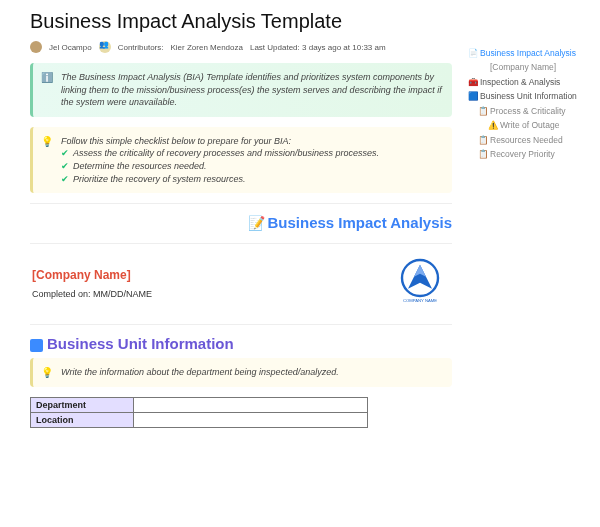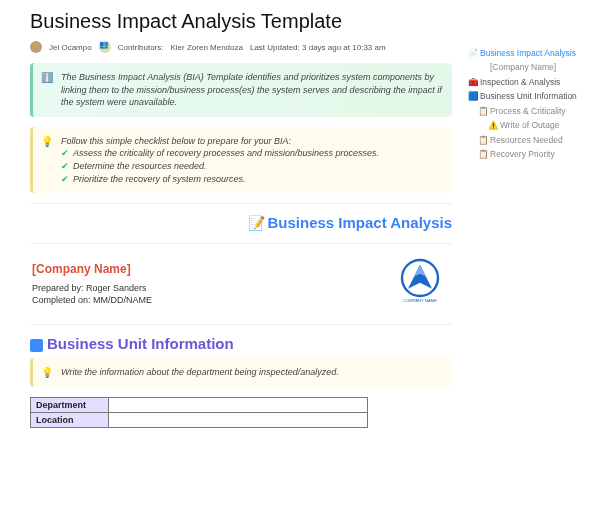--- a/index.html
+++ b/index.html
@@ -89,21 +89,21 @@
     display:inline-block; width:13px;height:13px;background:#3b8bff;
     vertical-align:middle; margin-right:4px; border-radius:2px;
   }
   table.dept {
     border-collapse:collapse; width:80%; font-size:9px; margin-top:6px;
   }
   table.dept td{
     border:1px solid #777; padding:2px 5px; height:14px;
   }
   table.dept td:first-child{
-    background:#e3deff; font-weight:700; width:78px;
+    background:#e3deff; font-weight:700; width:103px;
   }
   
   .sidebar{
     position:absolute; right:4px; top:30px; width:128px;
     font-size:8.5px; line-height:1.7; color:#888;margin-top:16px;
   }
   .sidebar div{white-space:nowrap; overflow:hidden;}
   .sb-l0{padding-left:0;}
   .sb-l1{padding-left:10px;}
   .sb-l2{padding-left:20px;}
@@ -143,21 +143,20 @@
 
   <div class="sec-title">
     <span class="sec-icon">📝</span><span>Business Impact Analysis</span>
   </div>
 
   <hr class="sep">
 
   <div class="company-block">
     <div>
       <div class="company-name">[Company Name]</div>
-      <div class="plain">Prepared by: Roger Sanders</div>
       <div class="plain">Completed on: MM/DD/NAME</div>
     </div>
     <svg class="logo" viewBox="0 0 100 100">
       <circle cx="50" cy="40" r="30" fill="none" stroke="#1e66c9" stroke-width="4"></circle>
       <path d="M50 18 L70 58 L50 48 L30 58 Z" fill="#1e66c9"></path>
       <path d="M50 18 L60 38 L50 33 L40 38 Z" fill="#7babf0"></path>
       <text x="50" y="80" text-anchor="middle" font-size="7" fill="#1e66c9" font-family="Arial">COMPANY NAME</text>
     </svg>
   </div>
 

